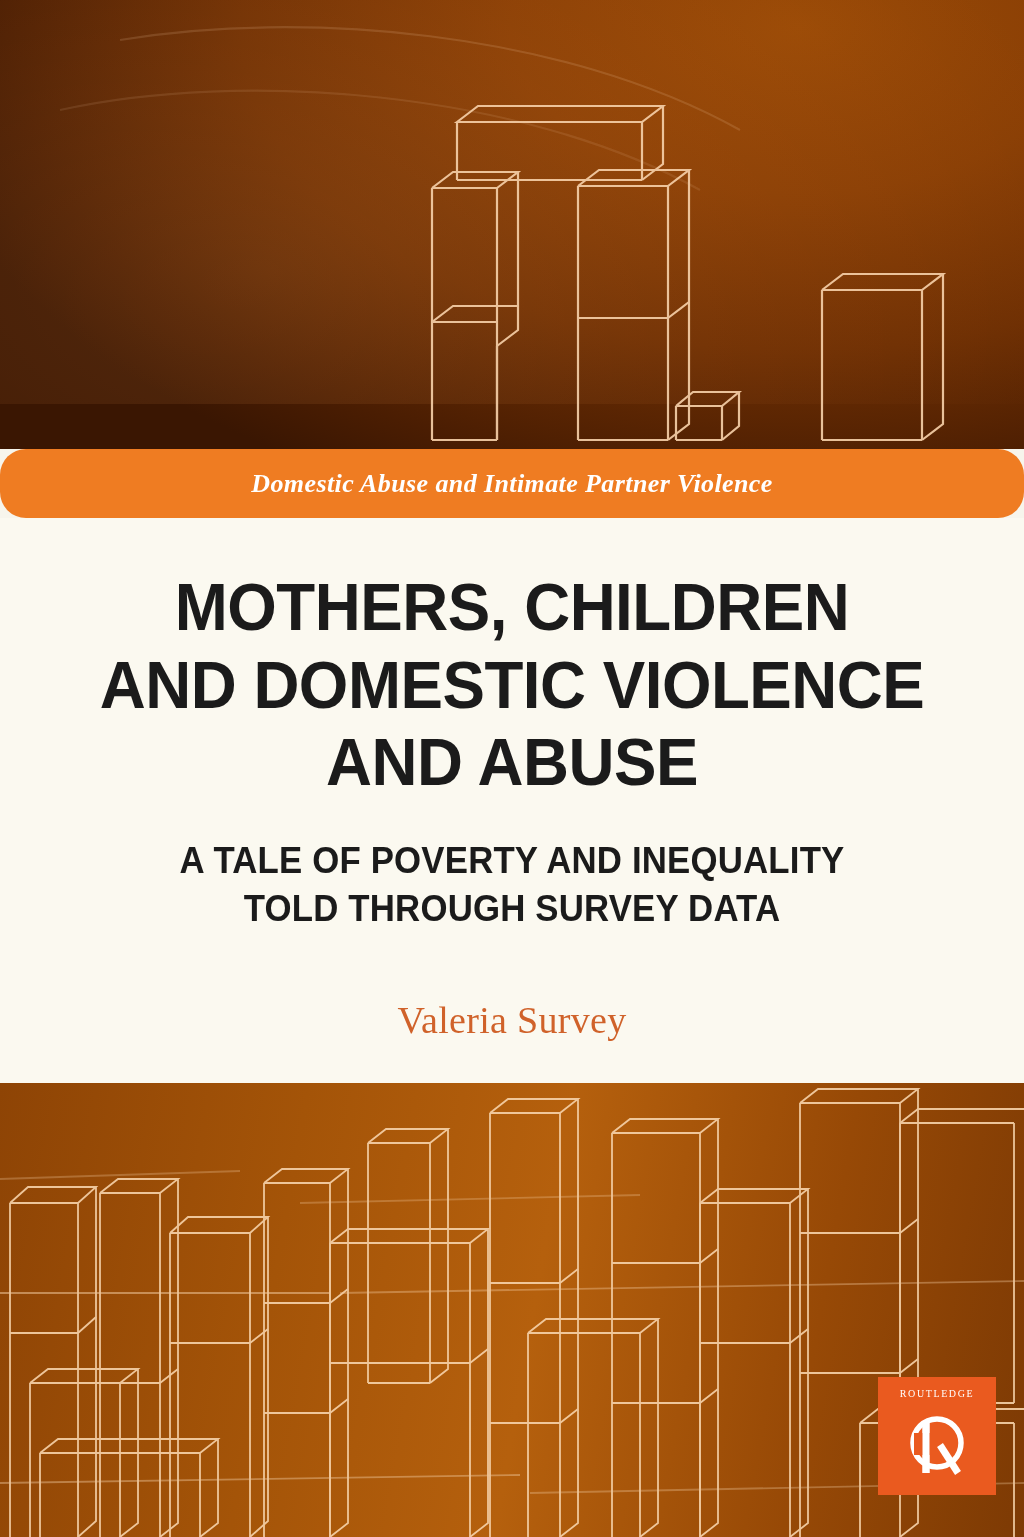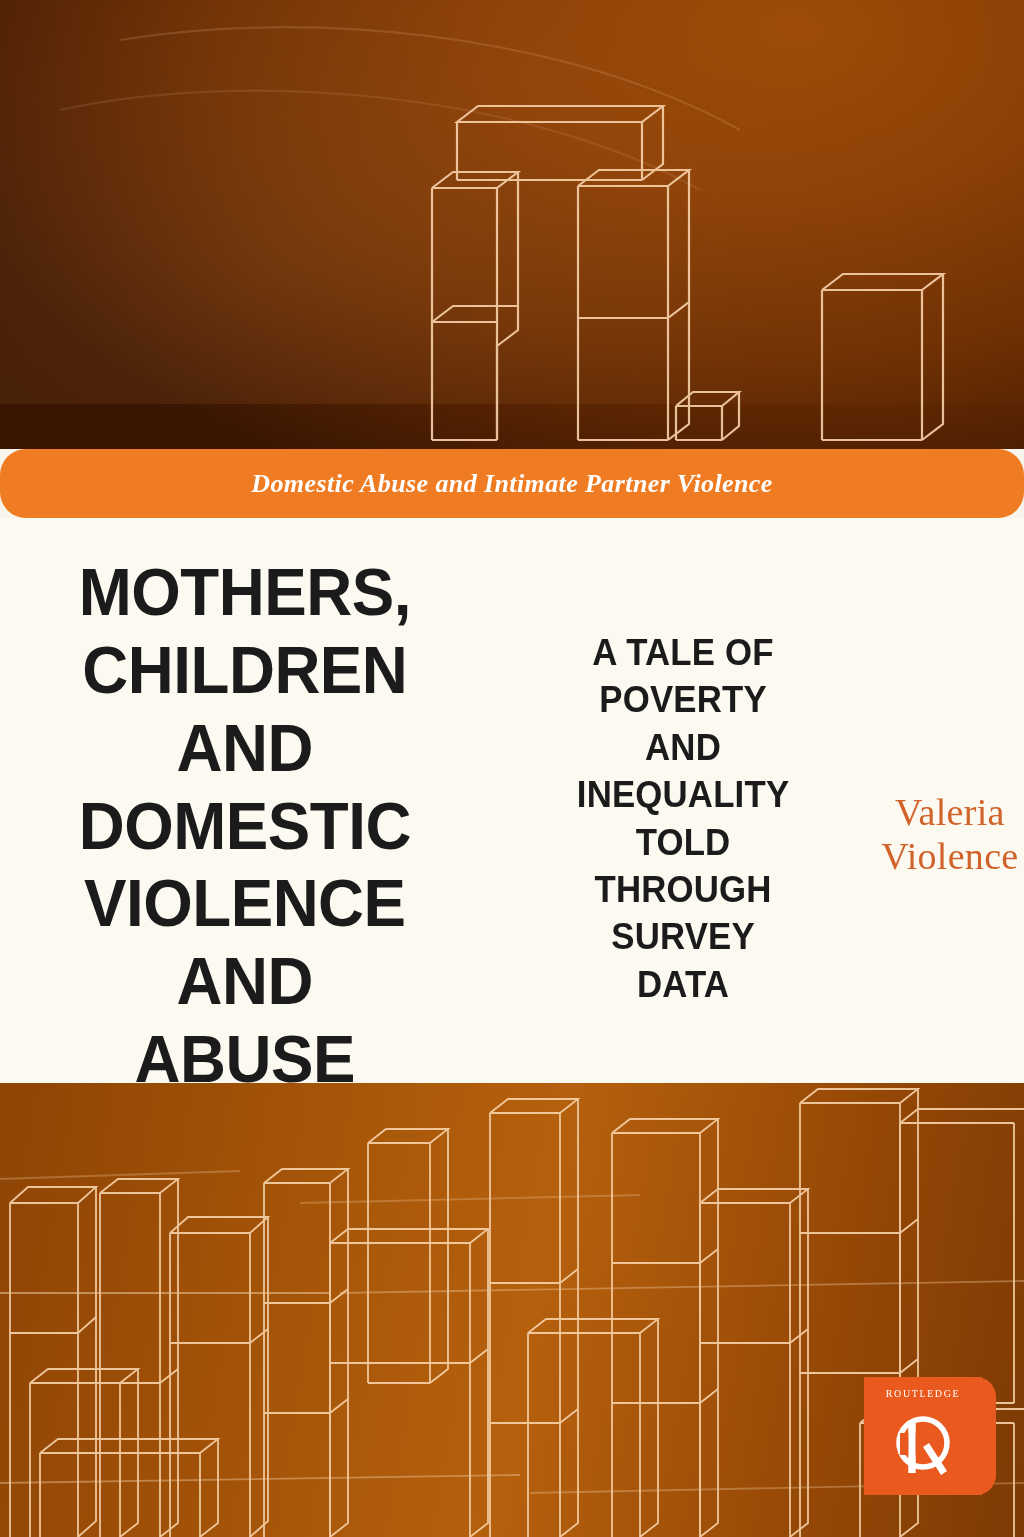--- a/index.html
+++ b/index.html
@@ -57,21 +57,21 @@
   }
 
   
   .text-panel {
     position: absolute;
     left: 0; top: 518px;
     width: 1024px;
     height: 565px;
     background: #fbf9f0;
     display: flex;
-    flex-direction: row;
+    flex-direction: column;
     align-items: center;
   }
   .title {
     margin: 0;
     padding: 0 70px;
     width: 100%;
     box-sizing: border-box;
     text-align: center;
     font-family: "Liberation Sans Narrow", "Liberation Sans", sans-serif;
     font-weight: bold;
@@ -120,25 +120,24 @@
       linear-gradient(100deg, #8e4405 0%, #a45408 28%, #b5600d 52%, #974906 78%, #7d3a04 100%);
     overflow: hidden;
   }
   .bottom-art svg { position: absolute; left: 0; top: 0; }
 
   
   .logo {
     position: absolute;
     right: 28px;
     bottom: 42px;
-    width: 132px;
+    width: 118px;
     height: 118px;
     background: #ea5a1f;
     display: block;
-    border-radius: 20px;
   }
   .logo svg { display: block; }
 </style>
 </head>
 <body>
 
 <div class="cover">
 
   <div class="top-art">
     <div class="glow"></div>
@@ -182,21 +181,21 @@
   <div class="text-panel">
     <h1 class="title">
       <span>Mothers, Children</span><br>
       <span>and Domestic Violence</span><br>
       <span>and Abuse</span>
     </h1>
     <h2 class="subtitle">
       <span>A Tale of Poverty and Inequality</span><br>
       <span>Told Through Survey Data</span>
     </h2>
-    <div class="author">Valeria Violence</div>
+    <div class="author">Valeria Survey</div>
   </div>
 
   <div class="bottom-art">
     <svg width="1024" height="454" viewBox="0 0 1024 454" fill="none">
       <g stroke="#f7d3ab" stroke-width="1.8" fill="none" opacity="0.9">
 
         <path d="M10 120 L10 454 M78 120 L78 454 M10 120 L78 120"></path>
         <path d="M10 120 L28 104 L96 104 L78 120 M96 104 L96 438 L78 454"></path>
         <path d="M10 250 L78 250 M78 250 L96 234"></path>
         <path d="M100 110 L100 454 M160 110 L160 454 M100 110 L160 110"></path>

